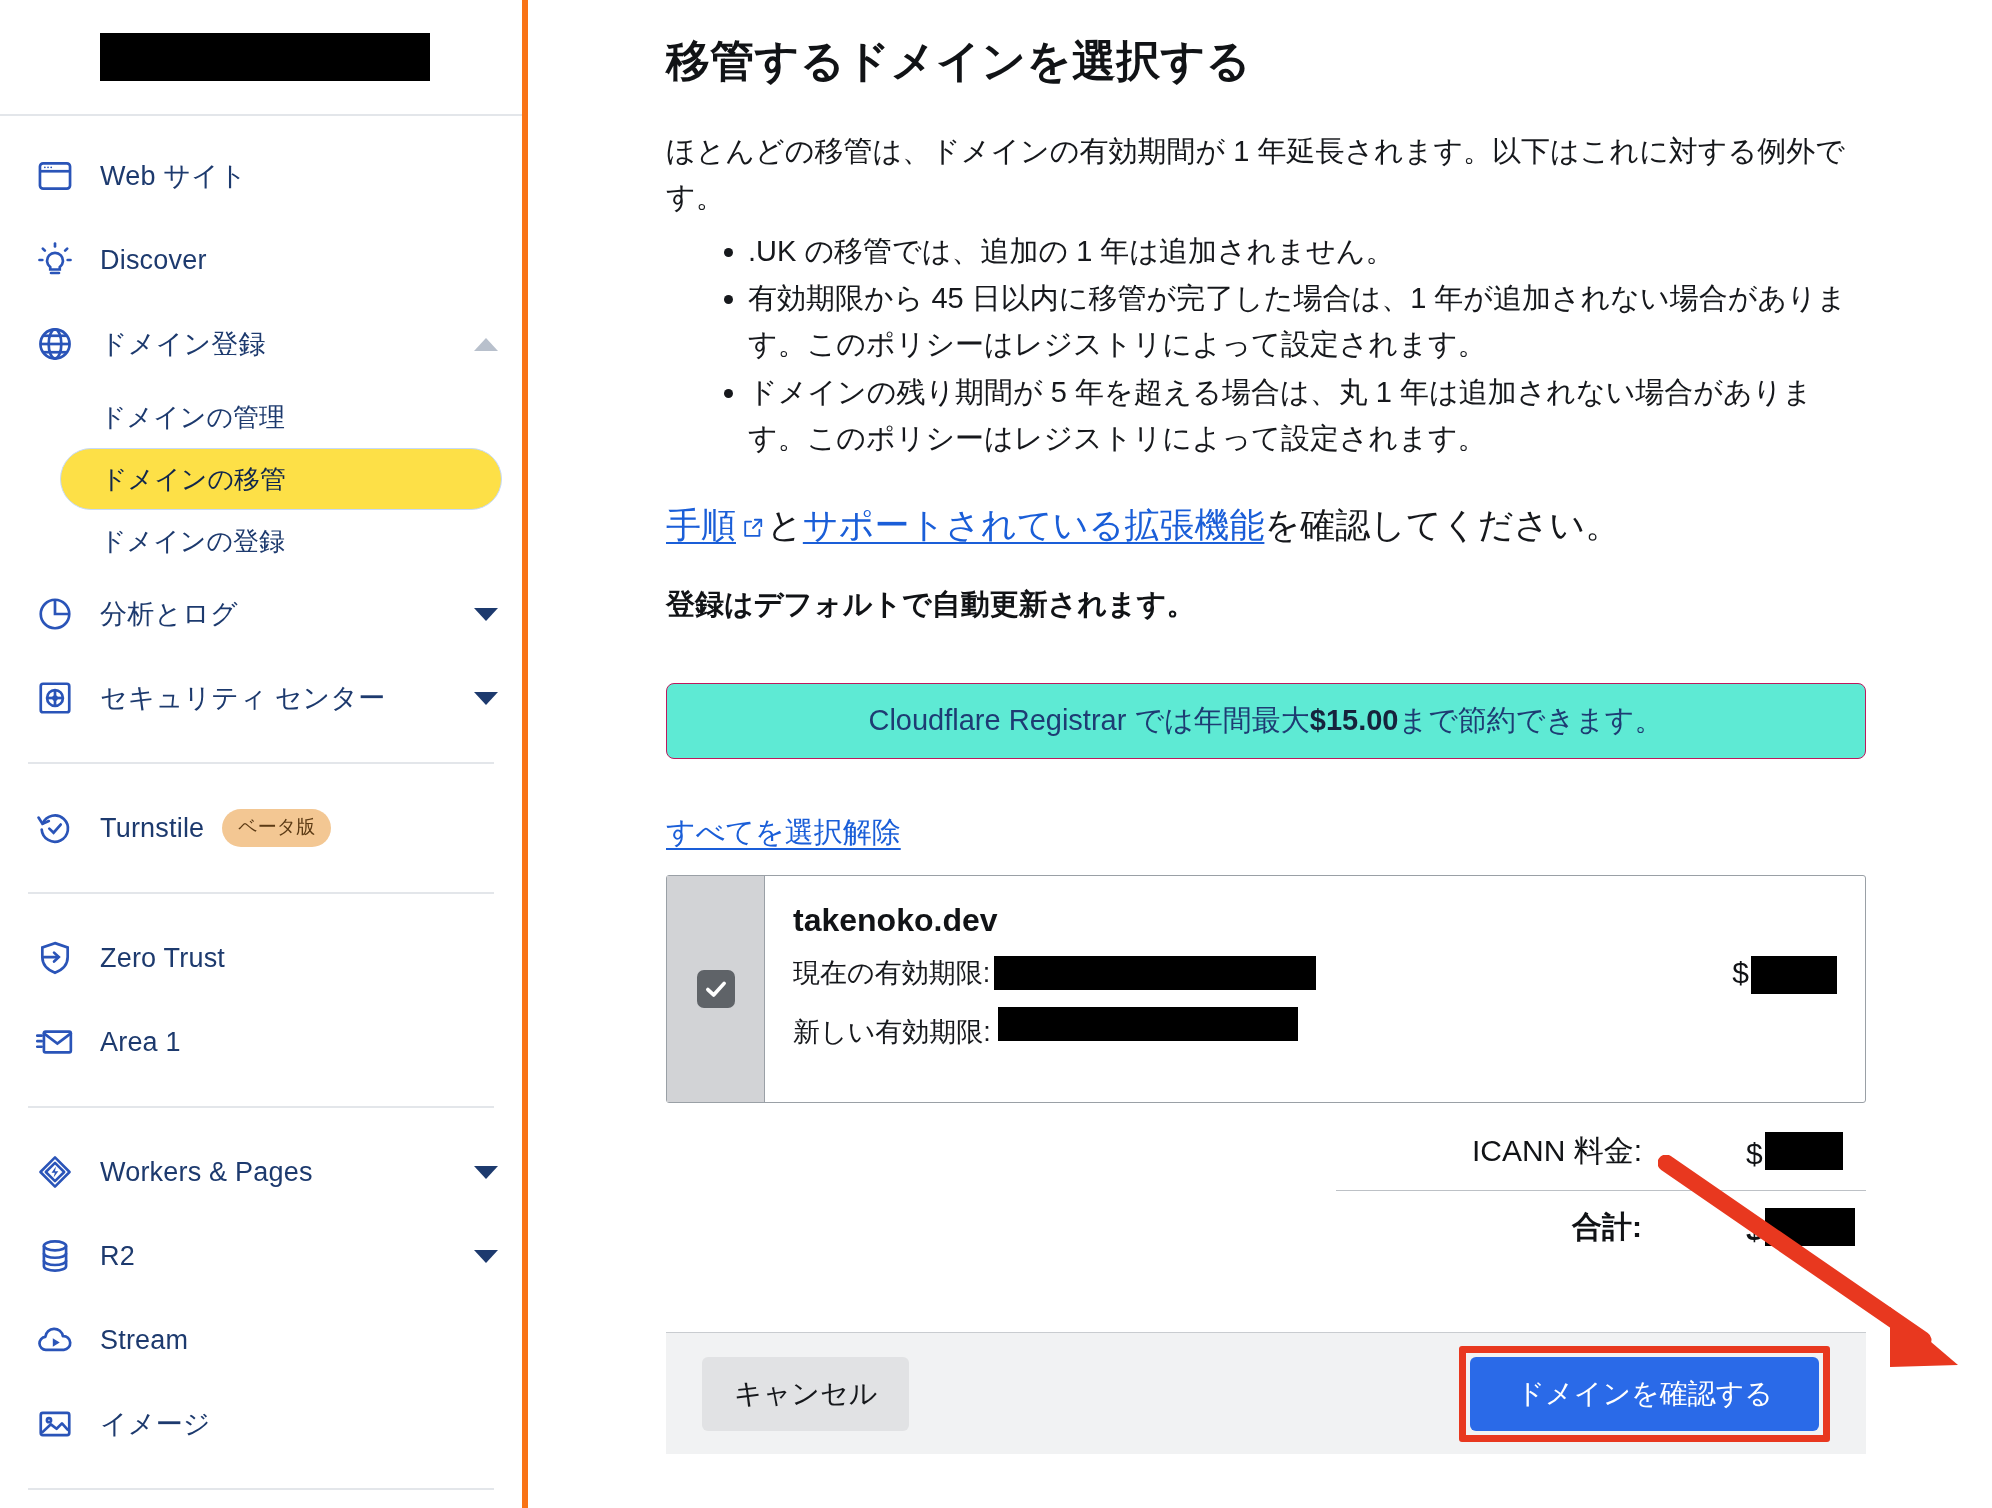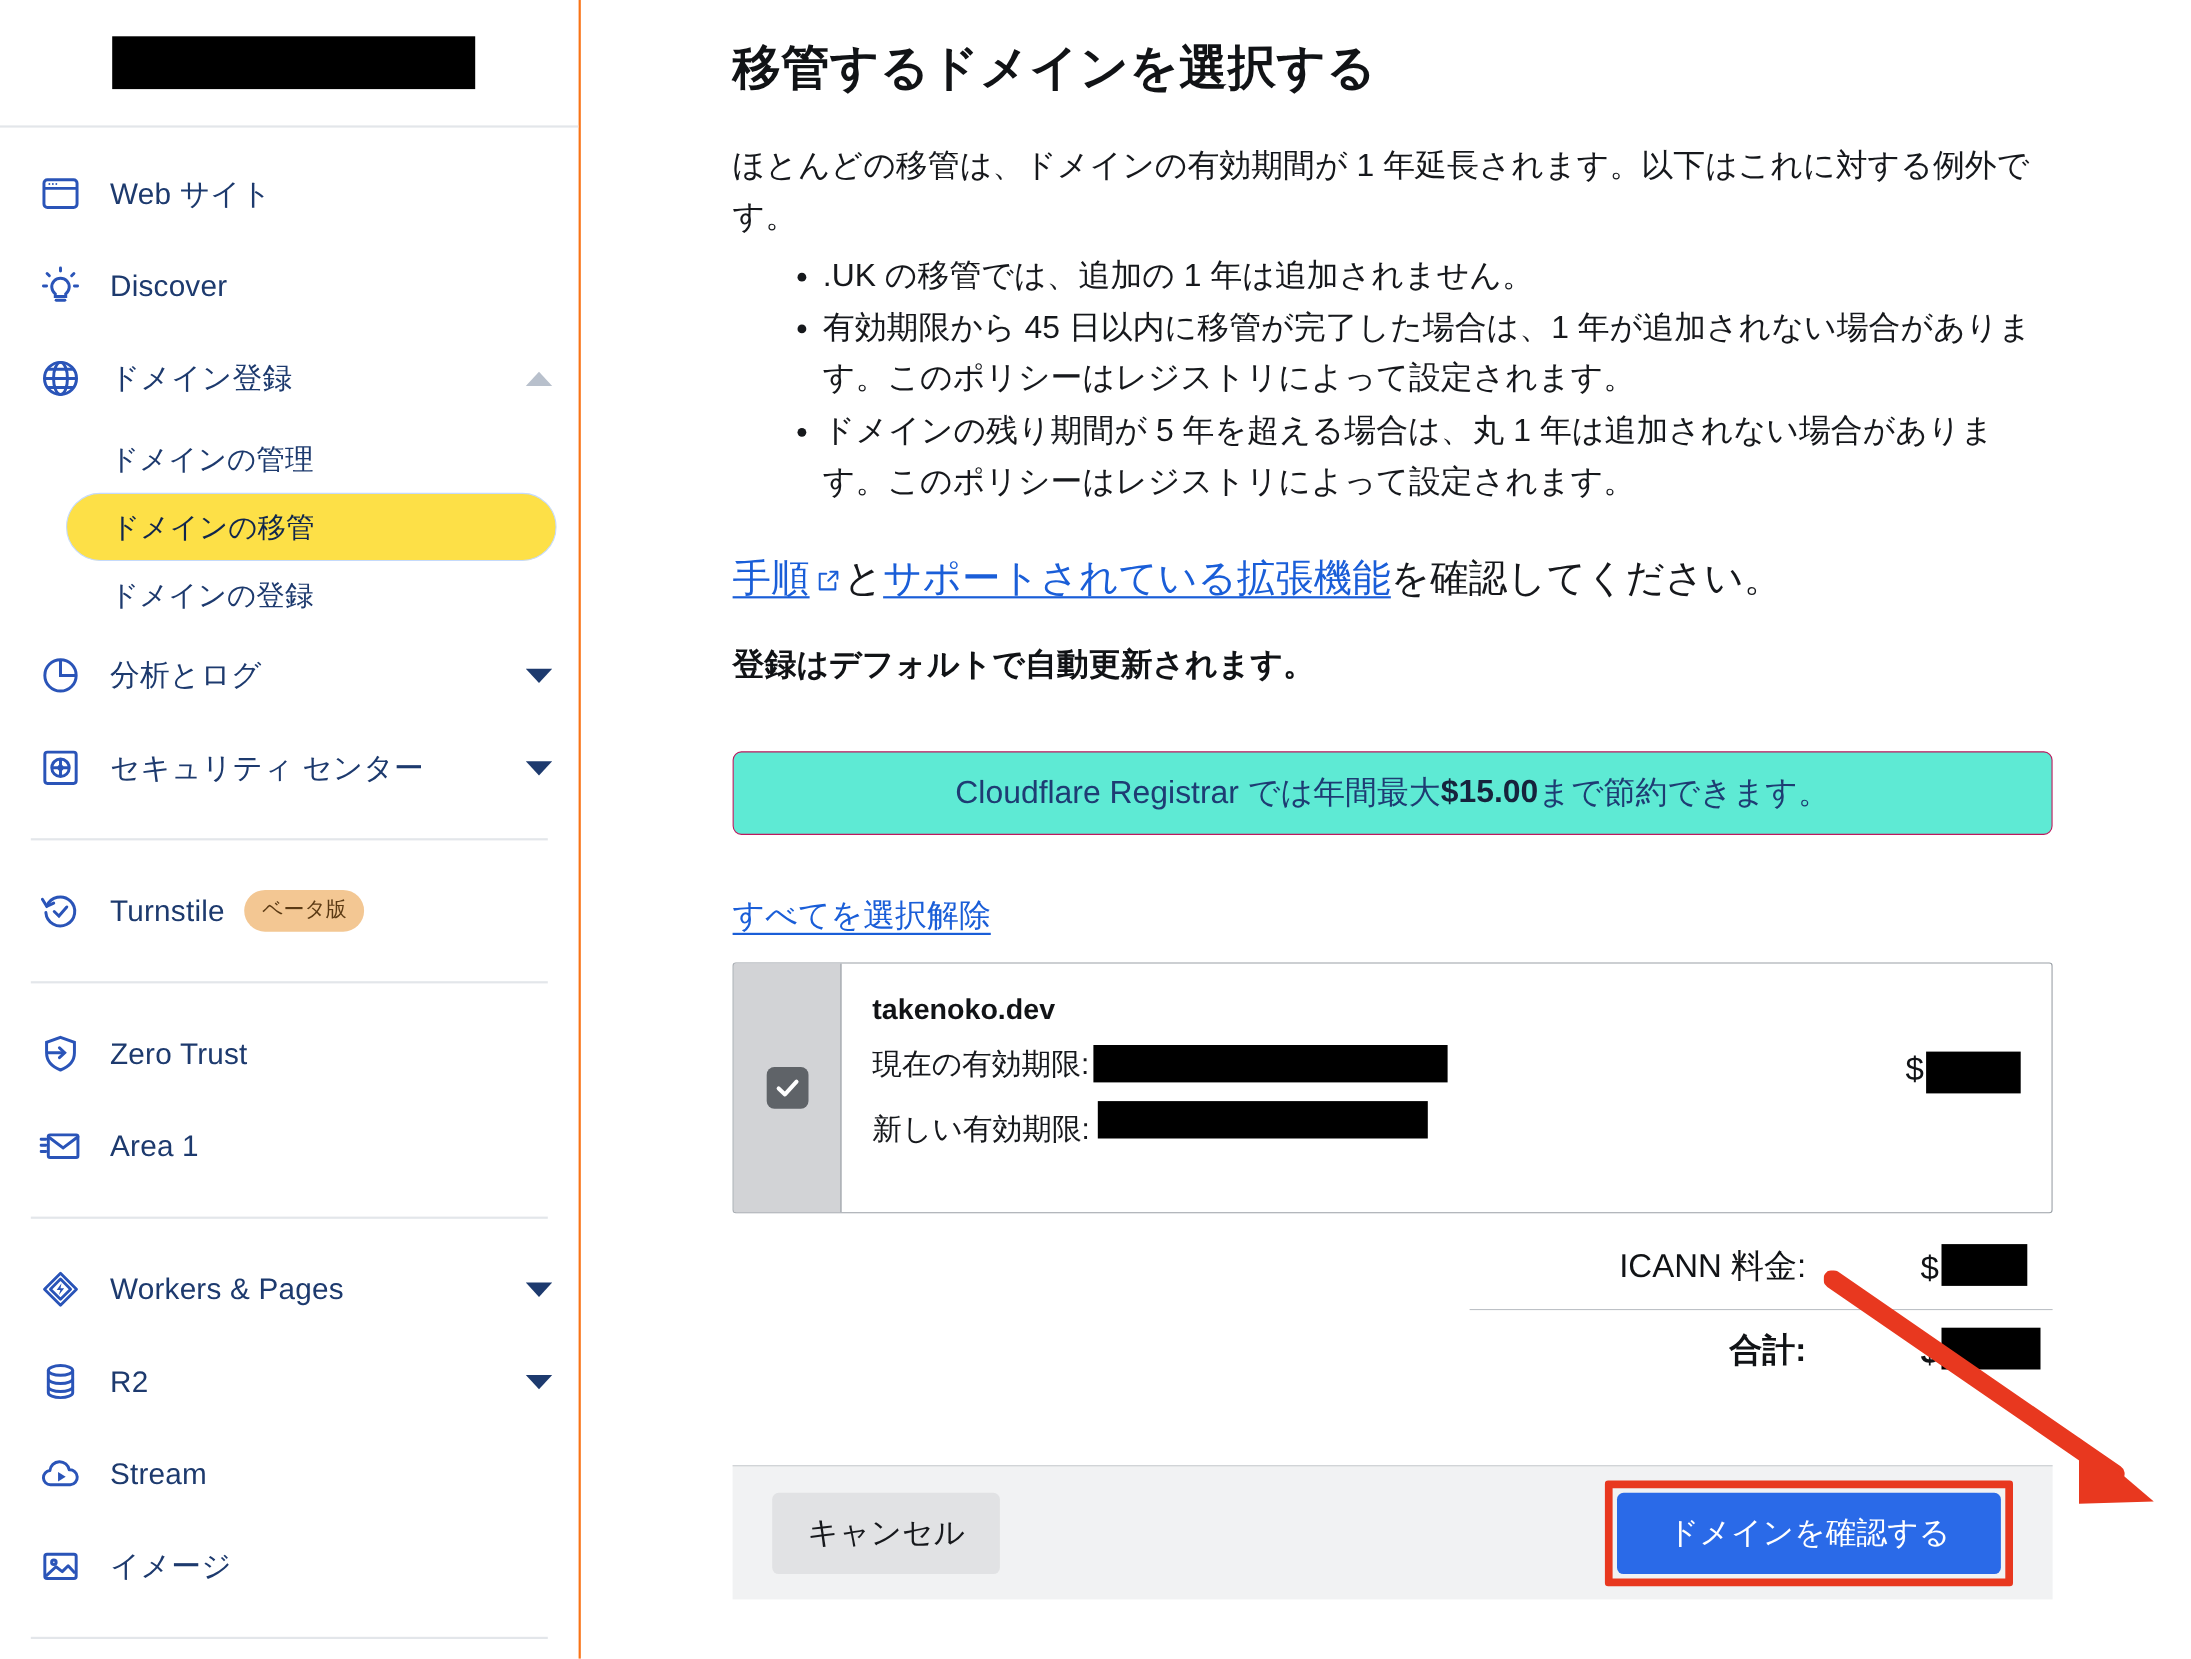--- a/index.html
+++ b/index.html
@@ -10,21 +10,21 @@
     background: #ffffff;
     font-family: "Liberation Sans", "DejaVu Sans", sans-serif;
     overflow: hidden;
   }
   .app { display: flex; width: 1992px; height: 1508px; }
 
   
   .sidebar {
     width: 528px; min-width: 528px; height: 1508px;
     background: #fff;
-    border-right: 2px solid #f97316;
+    border-right: 6px solid #f97316;
     position: relative;
     overflow: hidden;
   }
   .brand-row {
     height: 116px;
     border-bottom: 2px solid #e3e6ea;
     display: flex; align-items: center; justify-content: center;
   }
   .brand-redaction {
     width: 330px; height: 48px; background: #000; margin-left: 8px;
@@ -158,21 +158,21 @@
     width: 38px; height: 38px; border-radius: 7px;
     background: #5f6368;
     display: flex; align-items: center; justify-content: center;
   }
   .checkbox svg { width: 26px; height: 26px; }
   .card-body {
     flex: 1; padding: 26px 28px 24px 28px;
     display: flex; justify-content: space-between;
   }
   .card-left { font-size: 27px; color: #16181c; }
-  .domain-name { font-size: 26px; font-weight: 700; margin-bottom: 16px; color: #111316; }
+  .domain-name { font-size: 32px; font-weight: 700; margin-bottom: 16px; color: #111316; }
   .meta-row { display: flex; align-items: center; margin-bottom: 6px; }
   .meta-label { white-space: nowrap; }
   .redact { background: #000; display: inline-block; }
   .r-current { width: 322px; height: 34px; margin-left: 4px; }
   .r-new { width: 300px; height: 34px; margin-top: 10px; }
   .card-right {
     font-size: 30px; color: #111316;
     display: flex; align-items: flex-start; padding-top: 54px;
     white-space: nowrap;
   }

